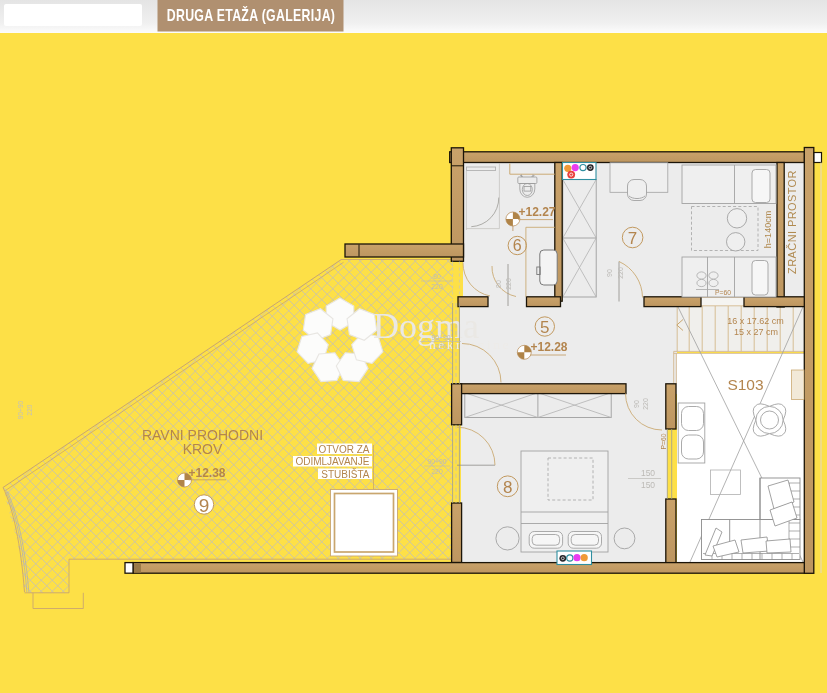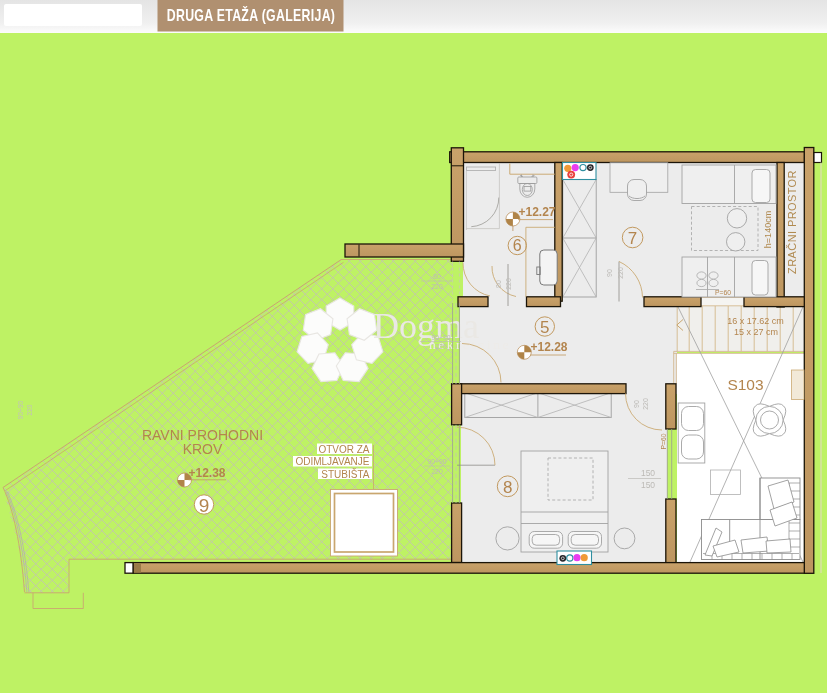--- a/index.html
+++ b/index.html
@@ -1,16 +1,16 @@
 <!DOCTYPE html>
 <html><head>
 <meta charset="utf-8">
 <style>
   html,body{margin:0;padding:0;background:#ffffff;}
-  #page{position:relative;width:827px;height:693px;background:#bef264;overflow:hidden;
+  #page{position:relative;width:827px;height:693px;background:#fde047;overflow:hidden;
         font-family:"Liberation Sans", sans-serif;}
   svg{position:absolute;top:0;left:0;}
 </style>
 </head>
 <body>
 <div id="page">
 <svg width="827" height="693" viewBox="0 0 827 693">
 <defs>
   <pattern id="hatch" width="11" height="11" patternUnits="userSpaceOnUse">
     <path d="M-0.5,-0.5 L11.5,11.5" stroke="#c3bfb6" stroke-width="0.8" fill="none"></path>

